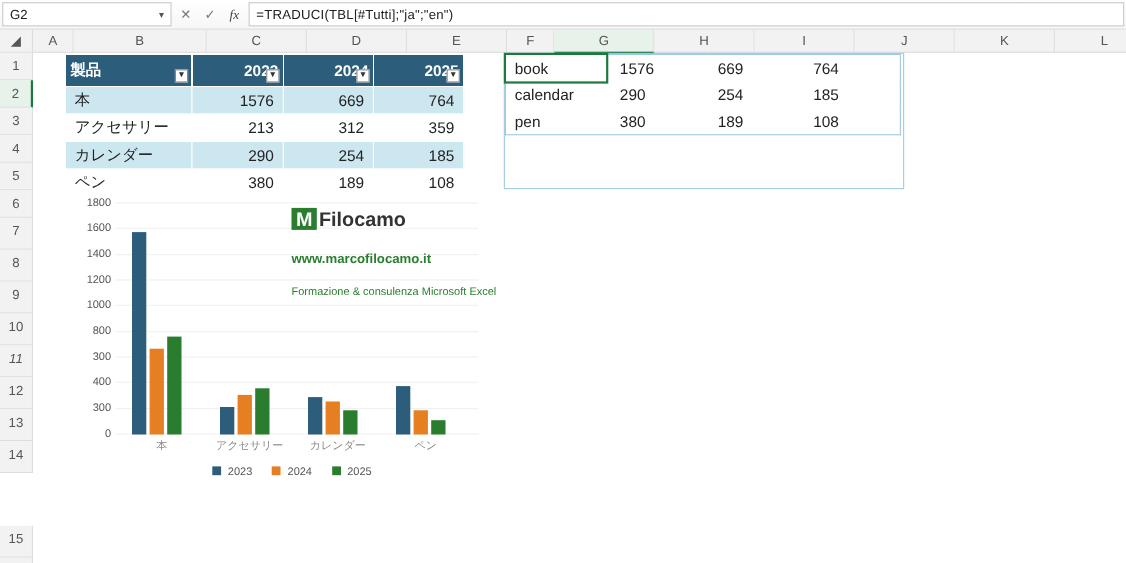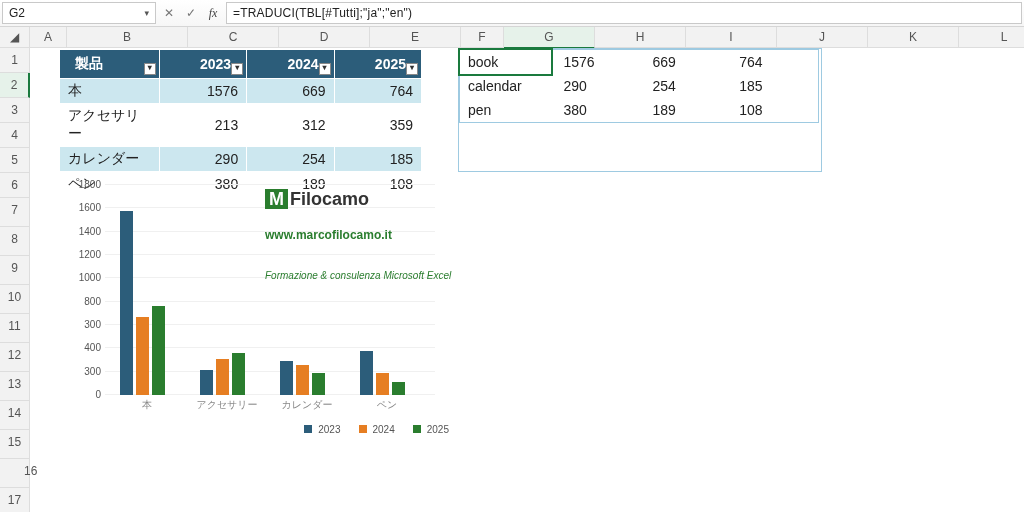--- a/index.html
+++ b/index.html
@@ -11,21 +11,21 @@
 .fin{flex:1;border:1px solid #c9c9c9;background:#fff;height:20px;display:flex;align-items:center;padding:0 6px;font-size:12px;letter-spacing:.2px}
 .sheet{position:relative;display:flex}
 .th{background:#f2f2f2;border-right:1px solid #ddd;border-bottom:1px solid #ddd;text-align:center;color:#555;font-size:12px}
 .rh{background:#f2f2f2;border-right:1px solid #ddd;border-bottom:1px solid #ddd;text-align:center;color:#555;font-size:12px;height:24px;line-height:24px}
 .ch{height:20px;line-height:20px}
 .rhead{width:30px}
 .cells{position:relative;width:994px;height:486px}
 
 
 .tblJ{position:absolute;left:29px;top:0;width:363px;border-collapse:collapse;font-size:14px}
-.tblJ th{background:#1f6e8c;background:linear-gradient(#2c5d7a,#2c5d7a);color:#fff;font-weight:bold;text-align:right;padding:4px 15px;height:20px;border:1px solid #fff;position:relative}
+.tblJ th{background:#1f6e8c;background:linear-gradient(#2c5d7a,#2c5d7a);color:#fff;font-weight:bold;text-align:right;padding:4px 4px;height:20px;border:1px solid #fff;position:relative}
 .tblJ th:first-child{text-align:left}
 .tblJ td{padding:3px 8px;text-align:right;border:1px solid #fff;height:18px}
 .tblJ td:first-child{text-align:left}
 .tblJ tr.band td{background:#cce7ef}
 .tblJ tr.norm td{background:#fff}
 .thfilter{position:absolute;right:3px;bottom:3px;width:10px;height:10px;background:#fff;border:1px solid #888;font-size:8px;line-height:8px;color:#333;text-align:center}
 .hdrow th{background:#2c5d7a}
 
 
 .tblE{position:absolute;left:429px;top:0;width:360px;border-collapse:collapse;font-size:14px;border:1px solid #9ecae1}
@@ -38,28 +38,28 @@
 .axis{position:absolute;left:35px;top:8px;bottom:52px;width:1px}
 .tick{position:absolute;left:0;width:330px;border-top:1px solid #f0f0f0;font-size:10px;color:#555}
 .tick span{position:absolute;left:-32px;top:-6px;width:28px;text-align:right}
 .bars{position:absolute;left:42px;right:4px;bottom:52px;top:8px}
 .grp{position:absolute;bottom:0;width:70px}
 .bar{position:absolute;bottom:0;width:13px}
 .b23{background:#2c5d7a}
 .b24{background:#e67e22}
 .b25{background:#2a7d2e}
 .catlbl{position:absolute;bottom:35px;font-size:10px;color:#888;text-align:center;width:70px}
-.legend{position:absolute;bottom:12px;left:0;right:0;text-align:right;font-size:10px;color:#555}
+.legend{position:absolute;bottom:12px;left:0;right:0;text-align:center;font-size:10px;color:#555}
 .legend span{margin:0 6px}
 .sw{display:inline-block;width:8px;height:8px;margin-right:3px}
 .brand{position:absolute;left:235px;top:140px}
 .brand .logo{font-weight:700;font-size:18px;color:#333}
 .brand .M{background:#2a7d2e;color:#fff;padding:0 4px;margin-right:2px}
 .brand .url{color:#2a7d2e;font-weight:700;font-size:12px;margin-top:18px}
-.brand .tag{color:#2a7d2e;font-size:10px;font-style:italic;margin-top:28px}
+.brand .tag{color:#2a7d2e;font-size:10px;margin-top:18px}
 
 
 .ch.hl{background:#e6f2ea;border-bottom:2px solid #1a7a3e}
 .rh.hl{background:#e6f2ea;border-right:2px solid #1a7a3e}
 </style>
 </head>
 <body>
 
 <div class="fbar">
   <div class="nbox">
@@ -80,25 +80,25 @@
         <div class="rh" style="height: 24px;">1</div>
         <div class="rh hl" style="height: 24px;">2</div>
         <div class="rh" style="height: 24px;">3</div>
         <div class="rh" style="height: 24px;">4</div>
         <div class="rh" style="height: 24px;">5</div>
         <div class="rh" style="height: 24px;">6</div>
         <div class="rh" style="height: 28px;">7</div>
         <div class="rh" style="height: 28px;">8</div>
         <div class="rh" style="height: 28px;">9</div>
         <div class="rh" style="height: 28px;">10</div>
-        <div class="rh" style="height: 28px;">11</div>
+        <div class="rh" style="height: 28px; font-style: italic;">11</div>
         <div class="rh" style="height: 28px;">12</div>
         <div class="rh" style="height: 28px;">13</div>
         <div class="rh" style="height: 28px;">14</div>
-        <div class="rh" style="height: 28px;">15</div>
+        <div class="rh" style="height: 28px; margin-top: 48px;">15</div>
         <div class="rh" style="height: 28px; padding-left: 24px;">16</div>
         <div class="rh" style="height: 28px;">17</div>
       </div>
   </div>
 
   <div style="flex:1;position:relative">
 
     <div id="colheads" style="display:flex">
         <div class="th ch" style="width: 36px;">A</div>
         <div class="th ch" style="width: 120px;">B</div>

